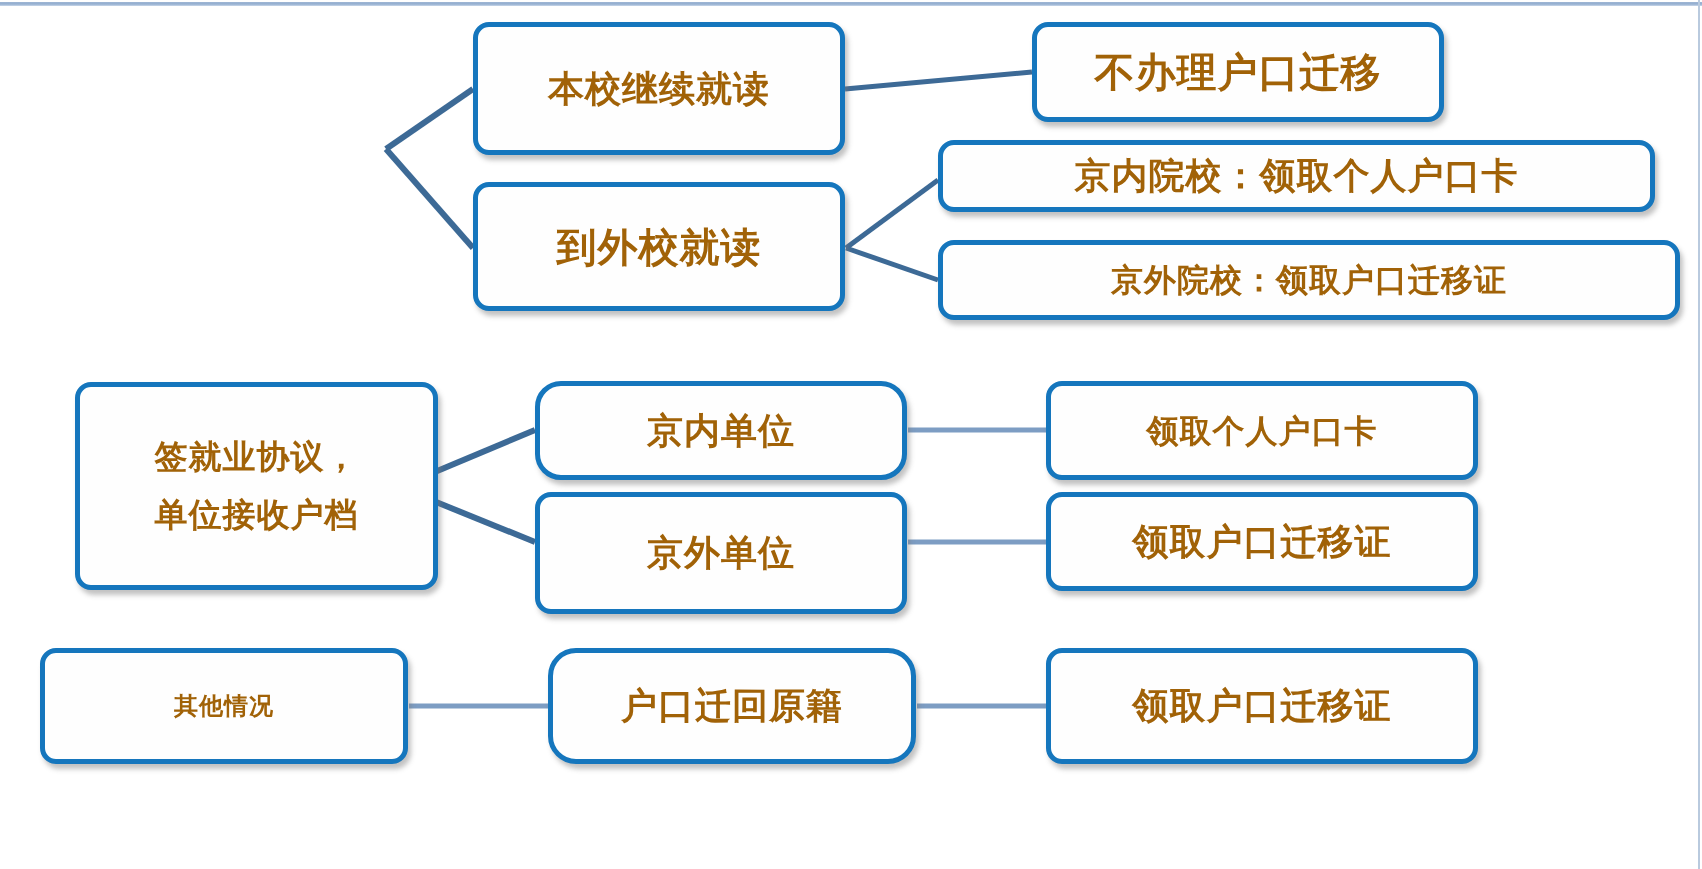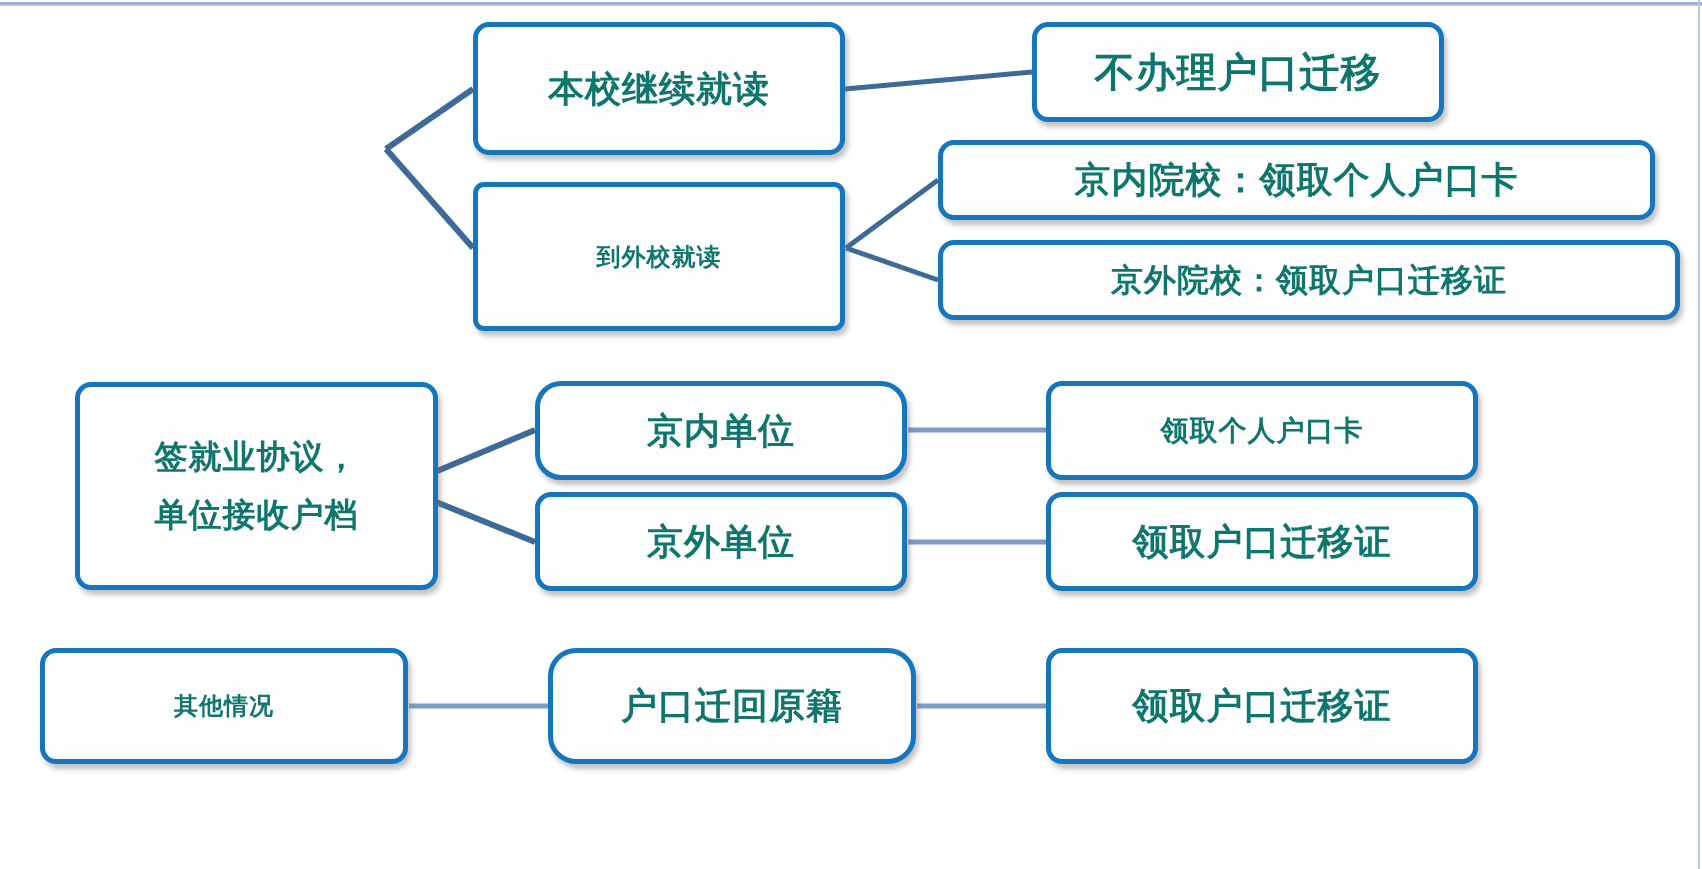--- a/index.html
+++ b/index.html
@@ -45,21 +45,21 @@
 
   .node {
     position: absolute;
     box-sizing: border-box;
     background: #fefefe;
     border: 5px solid #1576bd;
     border-radius: 16px;
     display: flex;
     align-items: center;
     justify-content: center;
-    color: #0f766e;
+    color: #a16207;
     font-weight: 600;
     letter-spacing: 1px;
     text-align: center;
     box-shadow: 3px 5px 5px rgba(120,120,120,0.45);
     line-height: 1.5;
     white-space: pre-line;
     user-select: none;
   }
   .node.two-line {
     line-height: 1.75;
@@ -96,50 +96,50 @@
       <path d="M 409 706 L 548 706" stroke="#7d9dc3" stroke-width="5"></path>
       <path d="M 917 706 L 1046 706" stroke="#7d9dc3" stroke-width="5"></path>
     </g>
   </svg>
 
 
   <div class="node" style="left:473px; top:22px; width:372px; height:133px; font-size:36px;">
     <span class="node-label">本校继续就读</span>
   </div>
 
-  <div class="node" style="left:473px; top:182px; width:372px; height:149px; font-size:24px;border-radius:11px;">
+  <div class="node" style="left:473px; top:182px; width:372px; height:129px; font-size:40px;">
     <span class="node-label">到外校就读</span>
   </div>
 
   <div class="node" style="left:1032px; top:22px; width:412px; height:100px; font-size:40px;">
     <span class="node-label">不办理户口迁移</span>
   </div>
 
-  <div class="node" style="left:938px; top:140px; width:717px; height:80px; font-size:36px;">
+  <div class="node" style="left:938px; top:140px; width:717px; height:72px; font-size:36px;">
     <span class="node-label">京内院校：领取个人户口卡</span>
   </div>
 
   <div class="node" style="left:938px; top:240px; width:742px; height:80px; font-size:32px;text-align:center;">
     <span class="node-label">京外院校：领取户口迁移证</span>
   </div>
 
   <div class="node two-line" style="left:35px; top:382px; width:363px; height:208px; font-size:33px;">
     <span class="node-label">签就业协议，
 单位接收户档</span>
   </div>
 
   <div class="node" style="left:535px; top:381px; width:372px; height:99px; font-size:36px;border-radius:26px;">
     <span class="node-label">京内单位</span>
   </div>
 
-  <div class="node" style="left:535px; top:492px; width:372px; height:99px; font-size:36px;">
+  <div class="node" style="left:535px; top:492px; width:372px; height:122px; font-size:36px;">
     <span class="node-label">京外单位</span>
   </div>
 
-  <div class="node" style="left:1046px; top:381px; width:432px; height:99px; font-size:28px;">
+  <div class="node" style="left:1046px; top:381px; width:432px; height:99px; font-size:32px;">
     <span class="node-label">领取个人户口卡</span>
   </div>
 
   <div class="node" style="left:1046px; top:492px; width:432px; height:99px; font-size:36px;">
     <span class="node-label">领取户口迁移证</span>
   </div>
 
   <div class="node" style="left:40px; top:648px; width:368px; height:116px; font-size:24px;">
     <span class="node-label">其他情况</span>
   </div>

